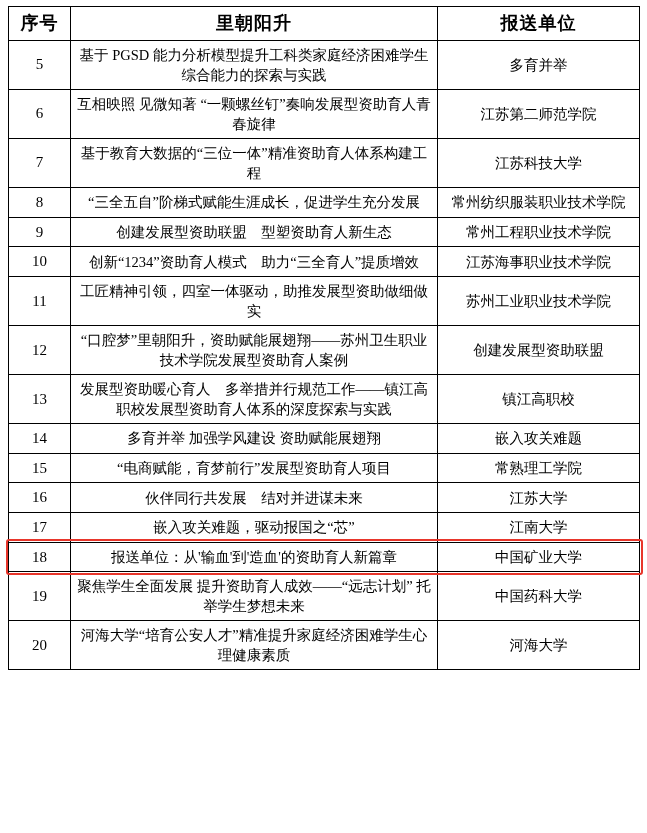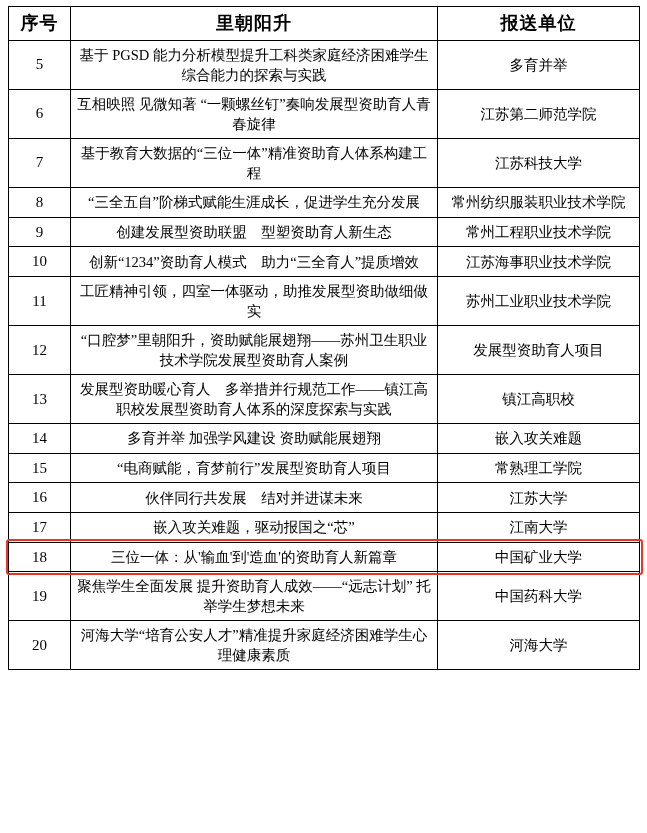--- a/index.html
+++ b/index.html
@@ -121,21 +121,21 @@
         <td class="unit-cell">江苏海事职业技术学院</td>
       </tr>
       <tr>
         <td class="no-cell">11</td>
         <td class="name-cell">工匠精神引领，四室一体驱动，助推发展型资助做细做实</td>
         <td class="unit-cell">苏州工业职业技术学院</td>
       </tr>
       <tr>
         <td class="no-cell">12</td>
         <td class="name-cell">“口腔梦”里朝阳升，资助赋能展翅翔——苏州卫生职业技术学院发展型资助育人案例</td>
-        <td class="unit-cell">发展型资助育人项目</td>
+        <td class="unit-cell">创建发展型资助联盟</td>
       </tr>
       <tr>
         <td class="no-cell">13</td>
         <td class="name-cell">发展型资助暖心育人　多举措并行规范工作——镇江高职校发展型资助育人体系的深度探索与实践</td>
         <td class="unit-cell">镇江高职校</td>
       </tr>
       <tr>
         <td class="no-cell">14</td>
         <td class="name-cell">多育并举 加强学风建设 资助赋能展翅翔</td>
         <td class="unit-cell">嵌入攻关难题</td>
@@ -150,21 +150,21 @@
         <td class="name-cell">伙伴同行共发展　结对并进谋未来</td>
         <td class="unit-cell">江苏大学</td>
       </tr>
       <tr>
         <td class="no-cell">17</td>
         <td class="name-cell">嵌入攻关难题，驱动报国之“芯”</td>
         <td class="unit-cell">江南大学</td>
       </tr>
       <tr class="highlight-row" id="row-highlighted">
         <td class="no-cell">18</td>
-        <td class="name-cell">三位一体：从'输血'到'造血'的资助育人新篇章</td>
+        <td class="name-cell">报送单位：从'输血'到'造血'的资助育人新篇章</td>
         <td class="unit-cell">中国矿业大学</td>
       </tr>
       <tr>
         <td class="no-cell">19</td>
         <td class="name-cell">聚焦学生全面发展 提升资助育人成效——“远志计划” 托举学生梦想未来</td>
         <td class="unit-cell">中国药科大学</td>
       </tr>
       <tr>
         <td class="no-cell">20</td>
         <td class="name-cell">河海大学“培育公安人才”精准提升家庭经济困难学生心理健康素质</td>

